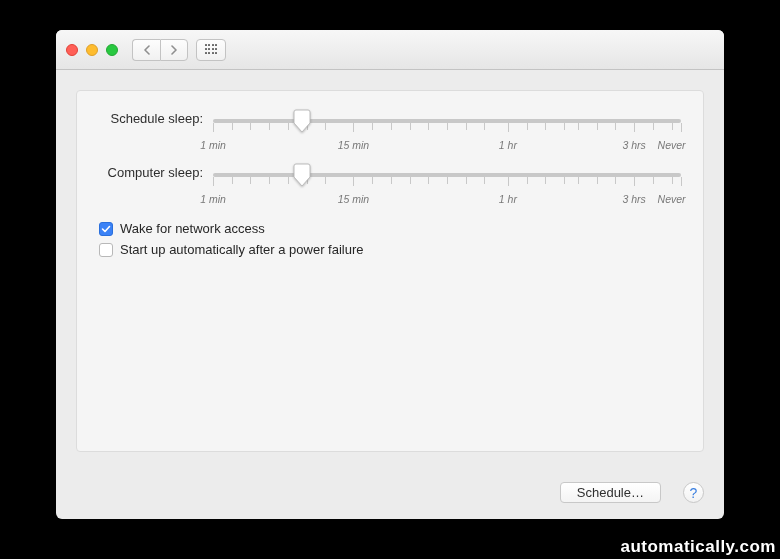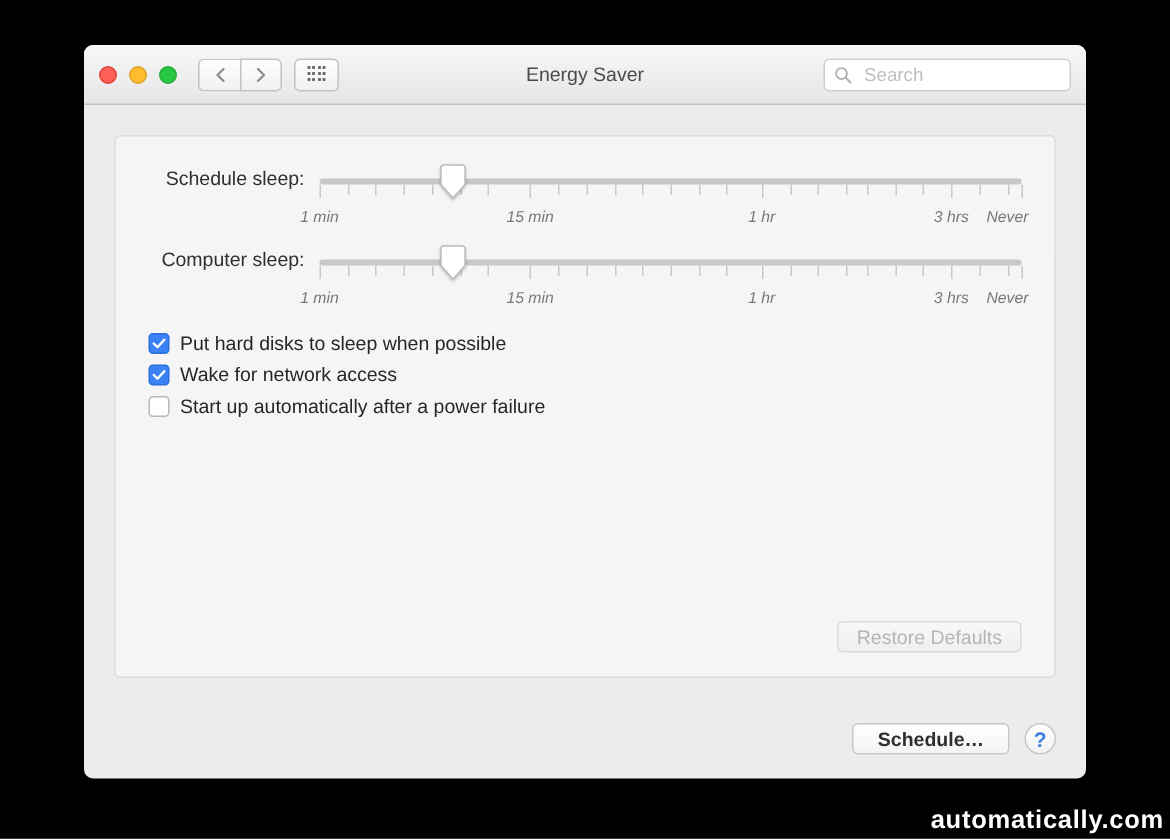--- a/index.html
+++ b/index.html
@@ -163,22 +163,21 @@
     color: #b5b5b5;
     font-size: 13px;
     display: flex; align-items: center;
   }
 
   
   .bottom-bar {
     position: absolute; left: 0; right: 0; bottom: 0;
     padding: 12px 20px 16px;
     display: flex; align-items: center; justify-content: flex-end;
-    gap: 10px;
-    font-weight: bold;
+    gap: 22px;
   }
   .btn {
     height: 21px;
     padding: 0 16px;
     border-radius: 4px;
     border: 1px solid #c8c8c8;
     background: linear-gradient(#fff, #f4f4f4);
     color: #2f2f2f;
     font-size: 13px;
     display: flex; align-items: center;
@@ -234,28 +233,20 @@
             <i></i>
             <i></i>
             <i></i>
             <i></i>
             <i></i>
             <i></i>
             <i></i>
             <i></i>
             <i></i>
       </div>
-    </div>
-    <div class="title">Energy Saver</div>
-    <div class="search">
-      <svg width="12" height="12" viewBox="0 0 12 12">
-            <circle cx="5" cy="5" r="3.6" fill="none" stroke="#b1b1b1" stroke-width="1.3"></circle>
-            <line x1="8" y1="8" x2="11" y2="11" stroke="#b1b1b1" stroke-width="1.3" stroke-linecap="round"></line>
-          </svg>
-      <input type="text" placeholder="Search" style="">
     </div>
   </div>
 
   <div class="panel">
 
     <div class="slider-row">
       <div class="slider-label">Schedule sleep:</div>
       <div class="slider-block">
         <div class="track-wrap">
           <div class="track"></div>
@@ -352,39 +343,30 @@
       </div>
     </div>
 
     <div class="checks">
       <div class="check-row">
         <span class="cbox checked">
           <svg width="10" height="10" viewBox="0 0 10 10">
                 <path d="M1.5 5 L4 7.5 L8.5 2.5" fill="none" stroke="#fff" stroke-width="1.6" stroke-linecap="round" stroke-linejoin="round"></path>
               </svg>
         </span>
-        <span>Put hard disks to sleep when possible</span>
-      </div>
-      <div class="check-row">
-        <span class="cbox checked">
-          <svg width="10" height="10" viewBox="0 0 10 10">
-                <path d="M1.5 5 L4 7.5 L8.5 2.5" fill="none" stroke="#fff" stroke-width="1.6" stroke-linecap="round" stroke-linejoin="round"></path>
-              </svg>
-        </span>
         <span>Wake for network access</span>
       </div>
       <div class="check-row">
         <span class="cbox">
           
         </span>
         <span>Start up automatically after a power failure</span>
       </div>
     </div>
 
-    <div class="restore">Restore Defaults</div>
   </div>
 
   <div class="bottom-bar">
     <div class="btn">Schedule…</div>
     <div class="help">
       <span>?</span>
     </div>
   </div>
 
 </div>

